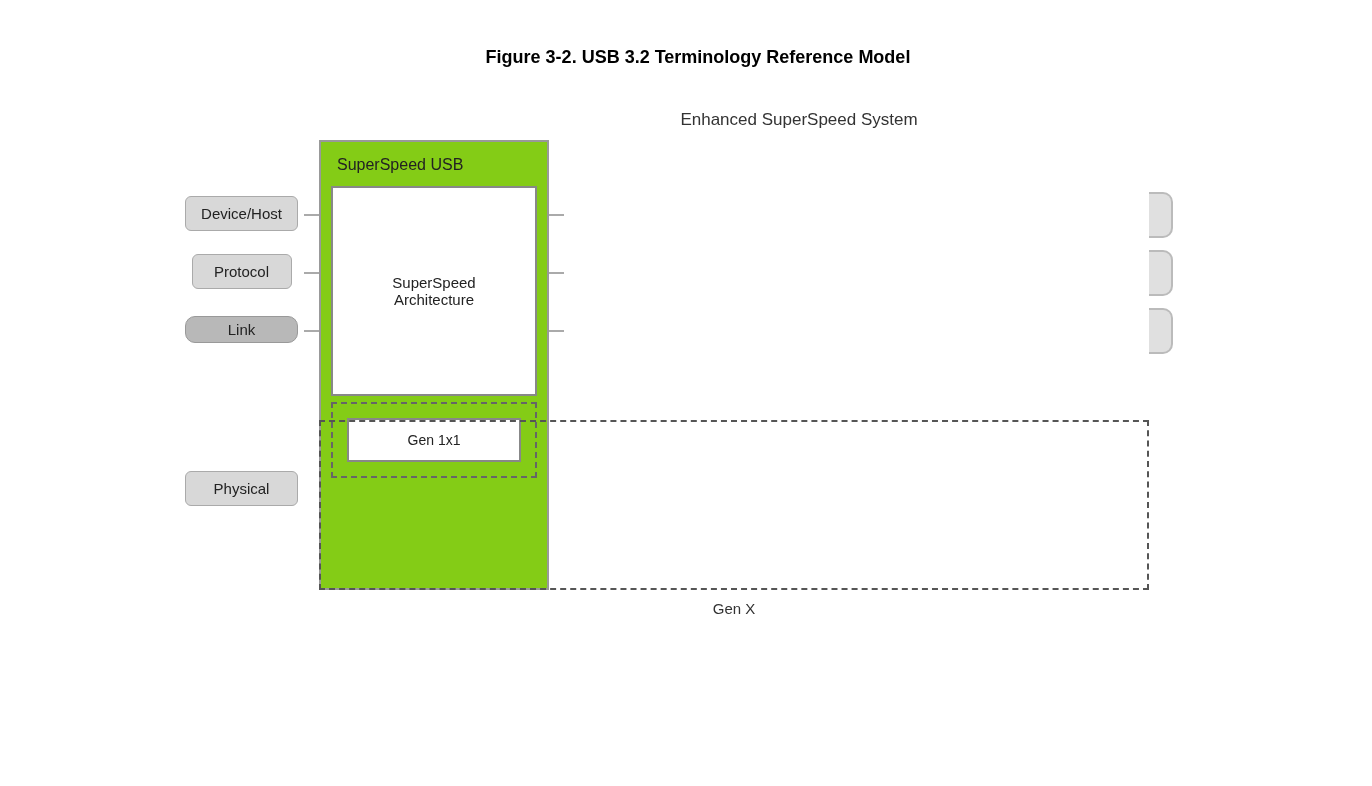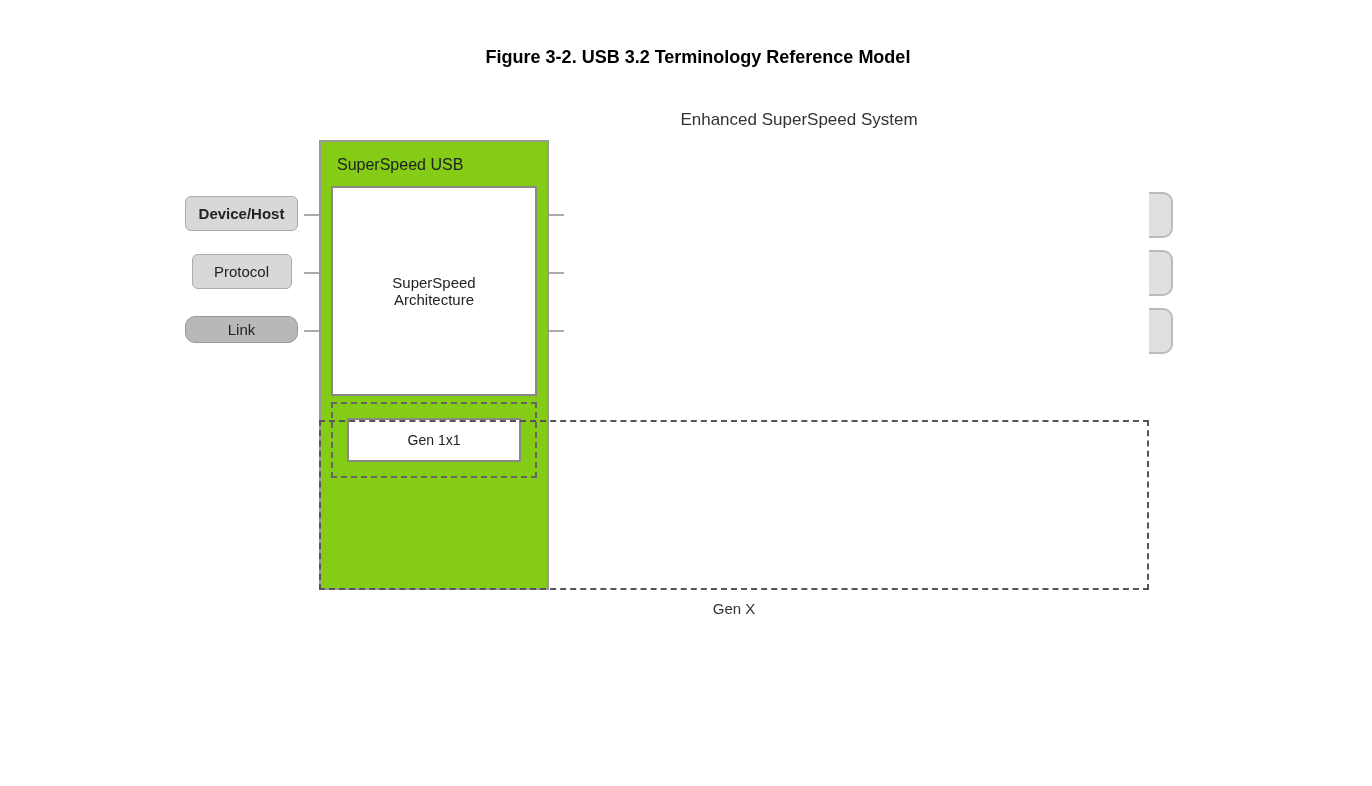--- a/index.html
+++ b/index.html
@@ -41,32 +41,35 @@
 <body>
 
 <div class="page-container">
   <div class="diagram-wrapper">
     <div class="figure-title">Figure 3-2.  USB 3.2 Terminology Reference Model</div>
 
     <div style="position:relative; width: 1050px; height: 660px;">
 
       <div style="position:absolute; left:230px; top:0; width:780px; text-align:center; font-size:17px; color:#333;">Enhanced SuperSpeed System</div>
 
-      <div style="position:absolute; left:0; top:80px; width:125px; height:48px; display:flex; align-items:center; justify-content:center;font-weight:bold;">
+      <div style="position:absolute; left:0; top:80px; width:125px; height:48px; display:flex; align-items:center; justify-content:center;">
         <div style="background:#d8d8d8; border:1.5px solid #aaa; border-radius:6px; padding:8px 12px; font-size:15px; color:#222; width:120px; text-align:center;">Device/Host</div>
       </div>
 
       <div style="position:absolute; left:0; top:138px; width:125px; height:48px; display:flex; align-items:center; justify-content:center;">
         <div style="background:#d8d8d8; border:1.5px solid #aaa; border-radius:6px; padding:8px 12px; font-size:15px; color:#222; width:100px; text-align:center;">Protocol</div>
       </div>
 
       <div style="position:absolute; left:0; top:196px; width:125px; height:48px; display:flex; align-items:center; justify-content:center;">
         <div style="background:#b8b8b8; border:1.5px solid #999; border-radius:10px; padding:4px 12px; font-size:15px; color:#222; width:120px; text-align:center;">Link</div>
       </div>
 
+      <div style="position:absolute; left:0; top:355px; width:125px; height:48px; display:flex; align-items:center; justify-content:center;">
+        <div style="background:#d8d8d8; border:1.5px solid #aaa; border-radius:6px; padding:8px 12px; font-size:15px; color:#222; width:120px; text-align:center;">Physical</div>
+      </div>
 
       <div style="position:absolute; left:125px; top:104px; width:15px; height:2px; background:#aaa;"></div>
       <div style="position:absolute; left:125px; top:162px; width:15px; height:2px; background:#aaa;"></div>
       <div style="position:absolute; left:125px; top:220px; width:15px; height:2px; background:#aaa;"></div>
 
       <div style="position:absolute; left:140px; top:30px; width:230px; height:450px; background:#84cc16; border:2px solid #999;">
         <div style="font-size:16px; color:#222; padding:8px 10px 6px 10px; text-align:left;">SuperSpeed USB</div>
 
         <div style="margin:6px 10px; background:#fff; border:2px solid #888; height:210px; display:flex; align-items:center; justify-content:center; text-align:center; font-size:15px; color:#222; padding:10px;">
           <span>SuperSpeed<br>Architecture</span>

